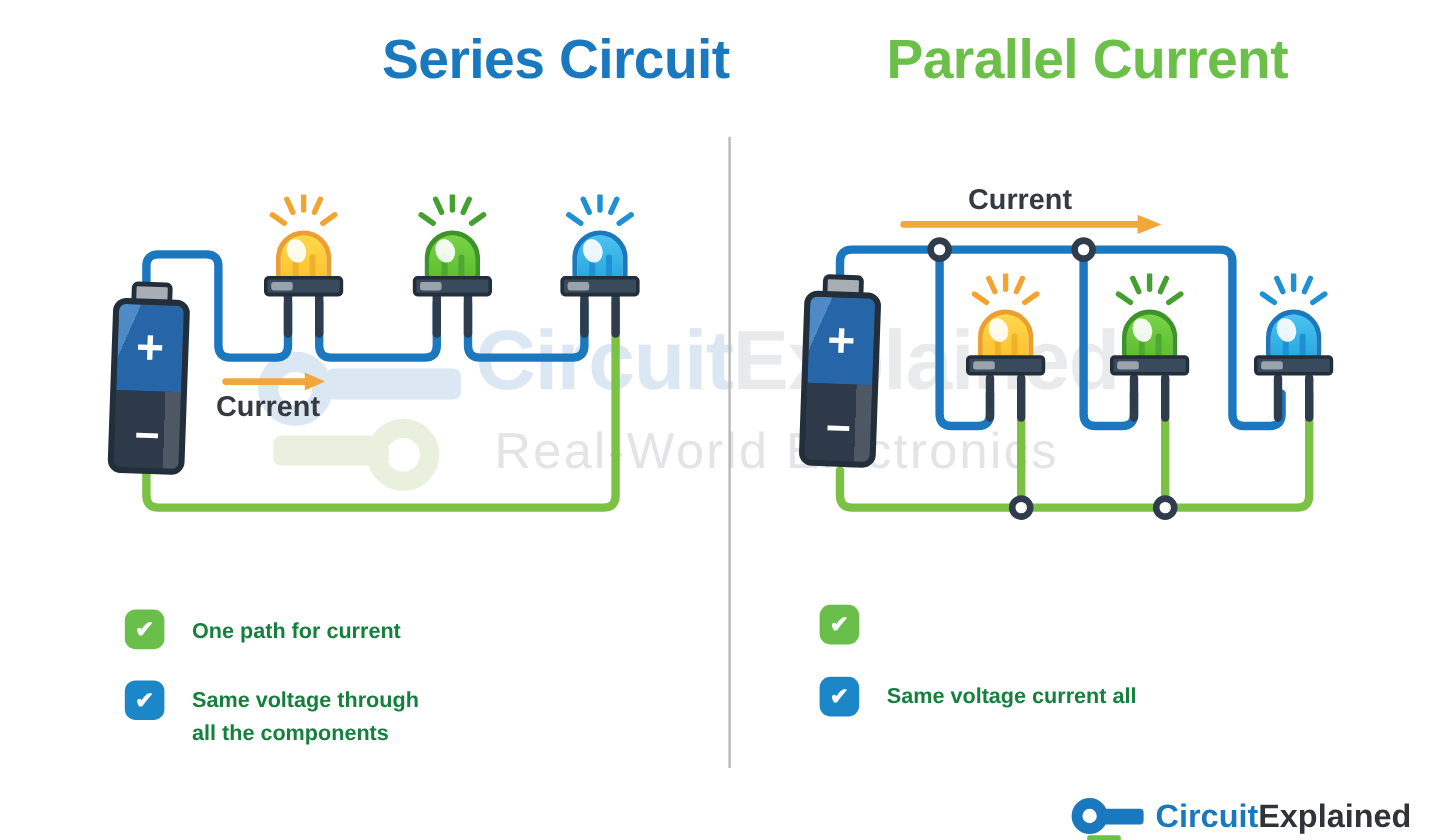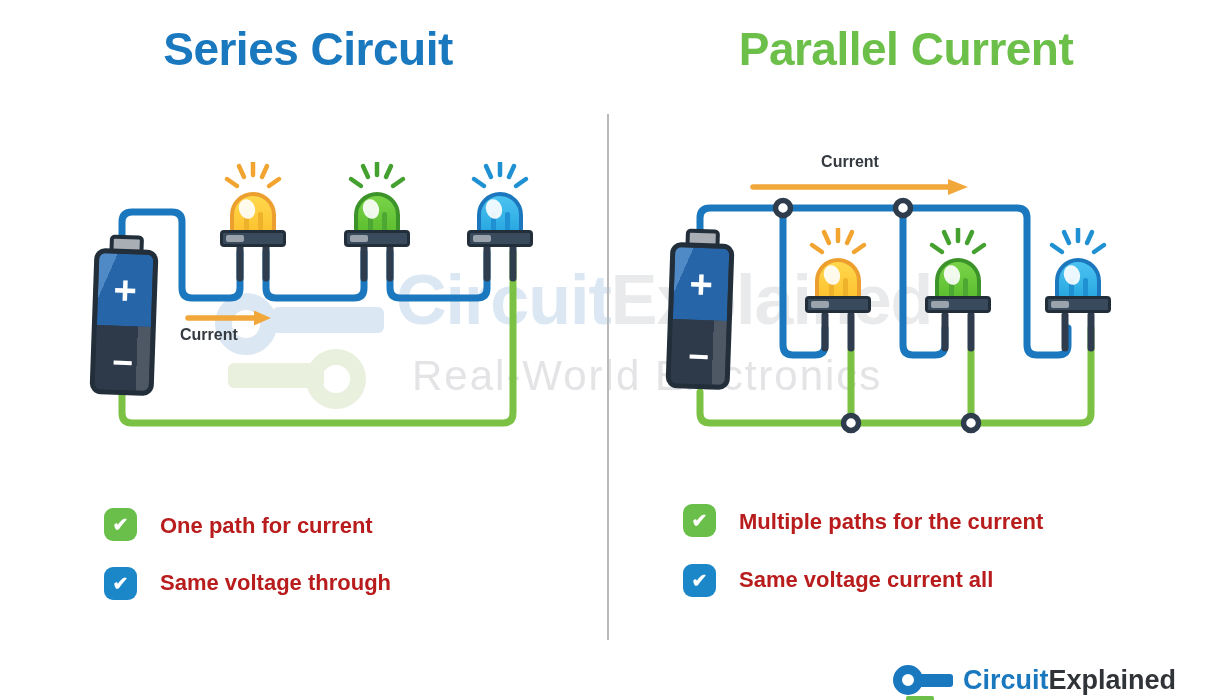--- a/index.html
+++ b/index.html
@@ -2,21 +2,21 @@
 <html><head>
 <meta charset="utf-8">
 <style>
   html,body{margin:0;padding:0;background:#fff;}
   .canvas{position:relative;width:1210px;height:700px;background:#ffffff;overflow:hidden;
           font-family:"Liberation Sans",sans-serif;}
 
   
   .panel-title{position:absolute;top:22px;width:600px;text-align:center;
                font-size:46px;font-weight:800;letter-spacing:-0.5px;}
-  .title-series{left:8px;color:#1a78bf;}
+  .title-series{left:8px;color:#1a78bf;text-align:right;}
   .title-parallel{left:606px;color:#6cc04a;}
 
   
   .divider{position:absolute;left:607px;top:114px;width:2px;height:526px;background:#b9b9b9;}
 
   
   .wm{position:absolute;inset:0;z-index:0;}
   .wm-brand{position:absolute;left:396px;top:260px;font-size:70px;font-weight:800;letter-spacing:-1px;white-space:nowrap;}
   .wm-c{color:#dbe7f3;} .wm-e{color:#e9eaec;}
   .wm-tag{position:absolute;left:412px;top:352px;font-size:42px;font-weight:400;color:#e4e4e7;letter-spacing:2px;white-space:nowrap;}
@@ -64,29 +64,29 @@
   .led-yellow .stripe{background:#eeb22a;}
   .led-yellow .rays line{stroke:#f2a431;}
   .led-green .dome{background:linear-gradient(#79d348,#5cbe2f);border-color:#3c9329;}
   .led-green .stripe{background:#4ca733;}
   .led-green .rays line{stroke:#44a02f;}
   .led-blue .dome{background:linear-gradient(#4cc3f1,#27a7e0);border-color:#1b78be;}
   .led-blue .stripe{background:#1f90d2;}
   .led-blue .rays line{stroke:#1f90d2;}
 
   
-  .current-label{position:absolute;font-size:16px;font-weight:700;color:#343a40;z-index:3;}
+  .current-label{position:absolute;font-size:24px;font-weight:700;color:#343a40;z-index:3;}
   .cur-series{left:180px;top:326px;}
   .cur-parallel{left:775px;top:153px;width:150px;text-align:center;}
 
   
   .chk{position:absolute;width:33px;height:33px;border-radius:9px;color:#fff;z-index:3;
        display:flex;align-items:center;justify-content:center;font-size:19px;font-weight:700;}
   .chk-green{background:#6abf4b;} .chk-blue{background:#1b87c9;}
-  .bullet-text{position:absolute;font-size:22px;font-weight:600;color:#b91c1c;line-height:28px;z-index:3;white-space:nowrap;}
+  .bullet-text{position:absolute;font-size:18px;font-weight:600;color:#15803d;line-height:28px;z-index:3;white-space:nowrap;}
 
   
   .logo{position:absolute;left:893px;top:663px;display:flex;align-items:center;z-index:3;}
   .logo-key{position:relative;width:62px;height:34px;}
   .lk-circle{position:absolute;left:0;top:2px;width:12px;height:12px;border:9px solid #1a78bf;border-radius:50%;}
   .lk-bar{position:absolute;left:26px;top:11px;width:34px;height:13px;background:#1a78bf;border-radius:3px;}
   .lk-green{position:absolute;left:13px;top:33px;width:28px;height:5px;background:#6cc04a;border-radius:2px;}
   .logo-text{font-size:27px;font-weight:800;margin-left:8px;white-space:nowrap;}
   .lt-blue{color:#1a78bf;} .lt-dark{color:#303438;}
 </style>
@@ -268,24 +268,24 @@
   </div>
 
   <div class="current-label cur-series">Current</div>
   <div class="current-label cur-parallel">Current</div>
 
   <div class="chk chk-green" style="left:104px;top:508px;">✔</div>
   <div class="bullet-text" style="left:160px;top:512px;">One path for current</div>
   <div class="chk chk-blue" style="left:104px;top:567px;">✔</div>
   <div class="bullet-text" style="left:160px;top:569px;">
     <div>Same voltage through</div>
+    <div>all the components</div>
   </div>
 
   <div class="chk chk-green" style="left:683px;top:504px;">✔</div>
-  <div class="bullet-text" style="left:739px;top:508px;">Multiple paths for the current</div>
   <div class="chk chk-blue" style="left:683px;top:564px;">✔</div>
   <div class="bullet-text" style="left:739px;top:566px;">
     <div>Same voltage current all</div>
   </div>
 
   <div class="logo">
     <div class="logo-key">
       <div class="lk-circle"></div>
         <div class="lk-bar"></div>
         <div class="lk-green"></div>

